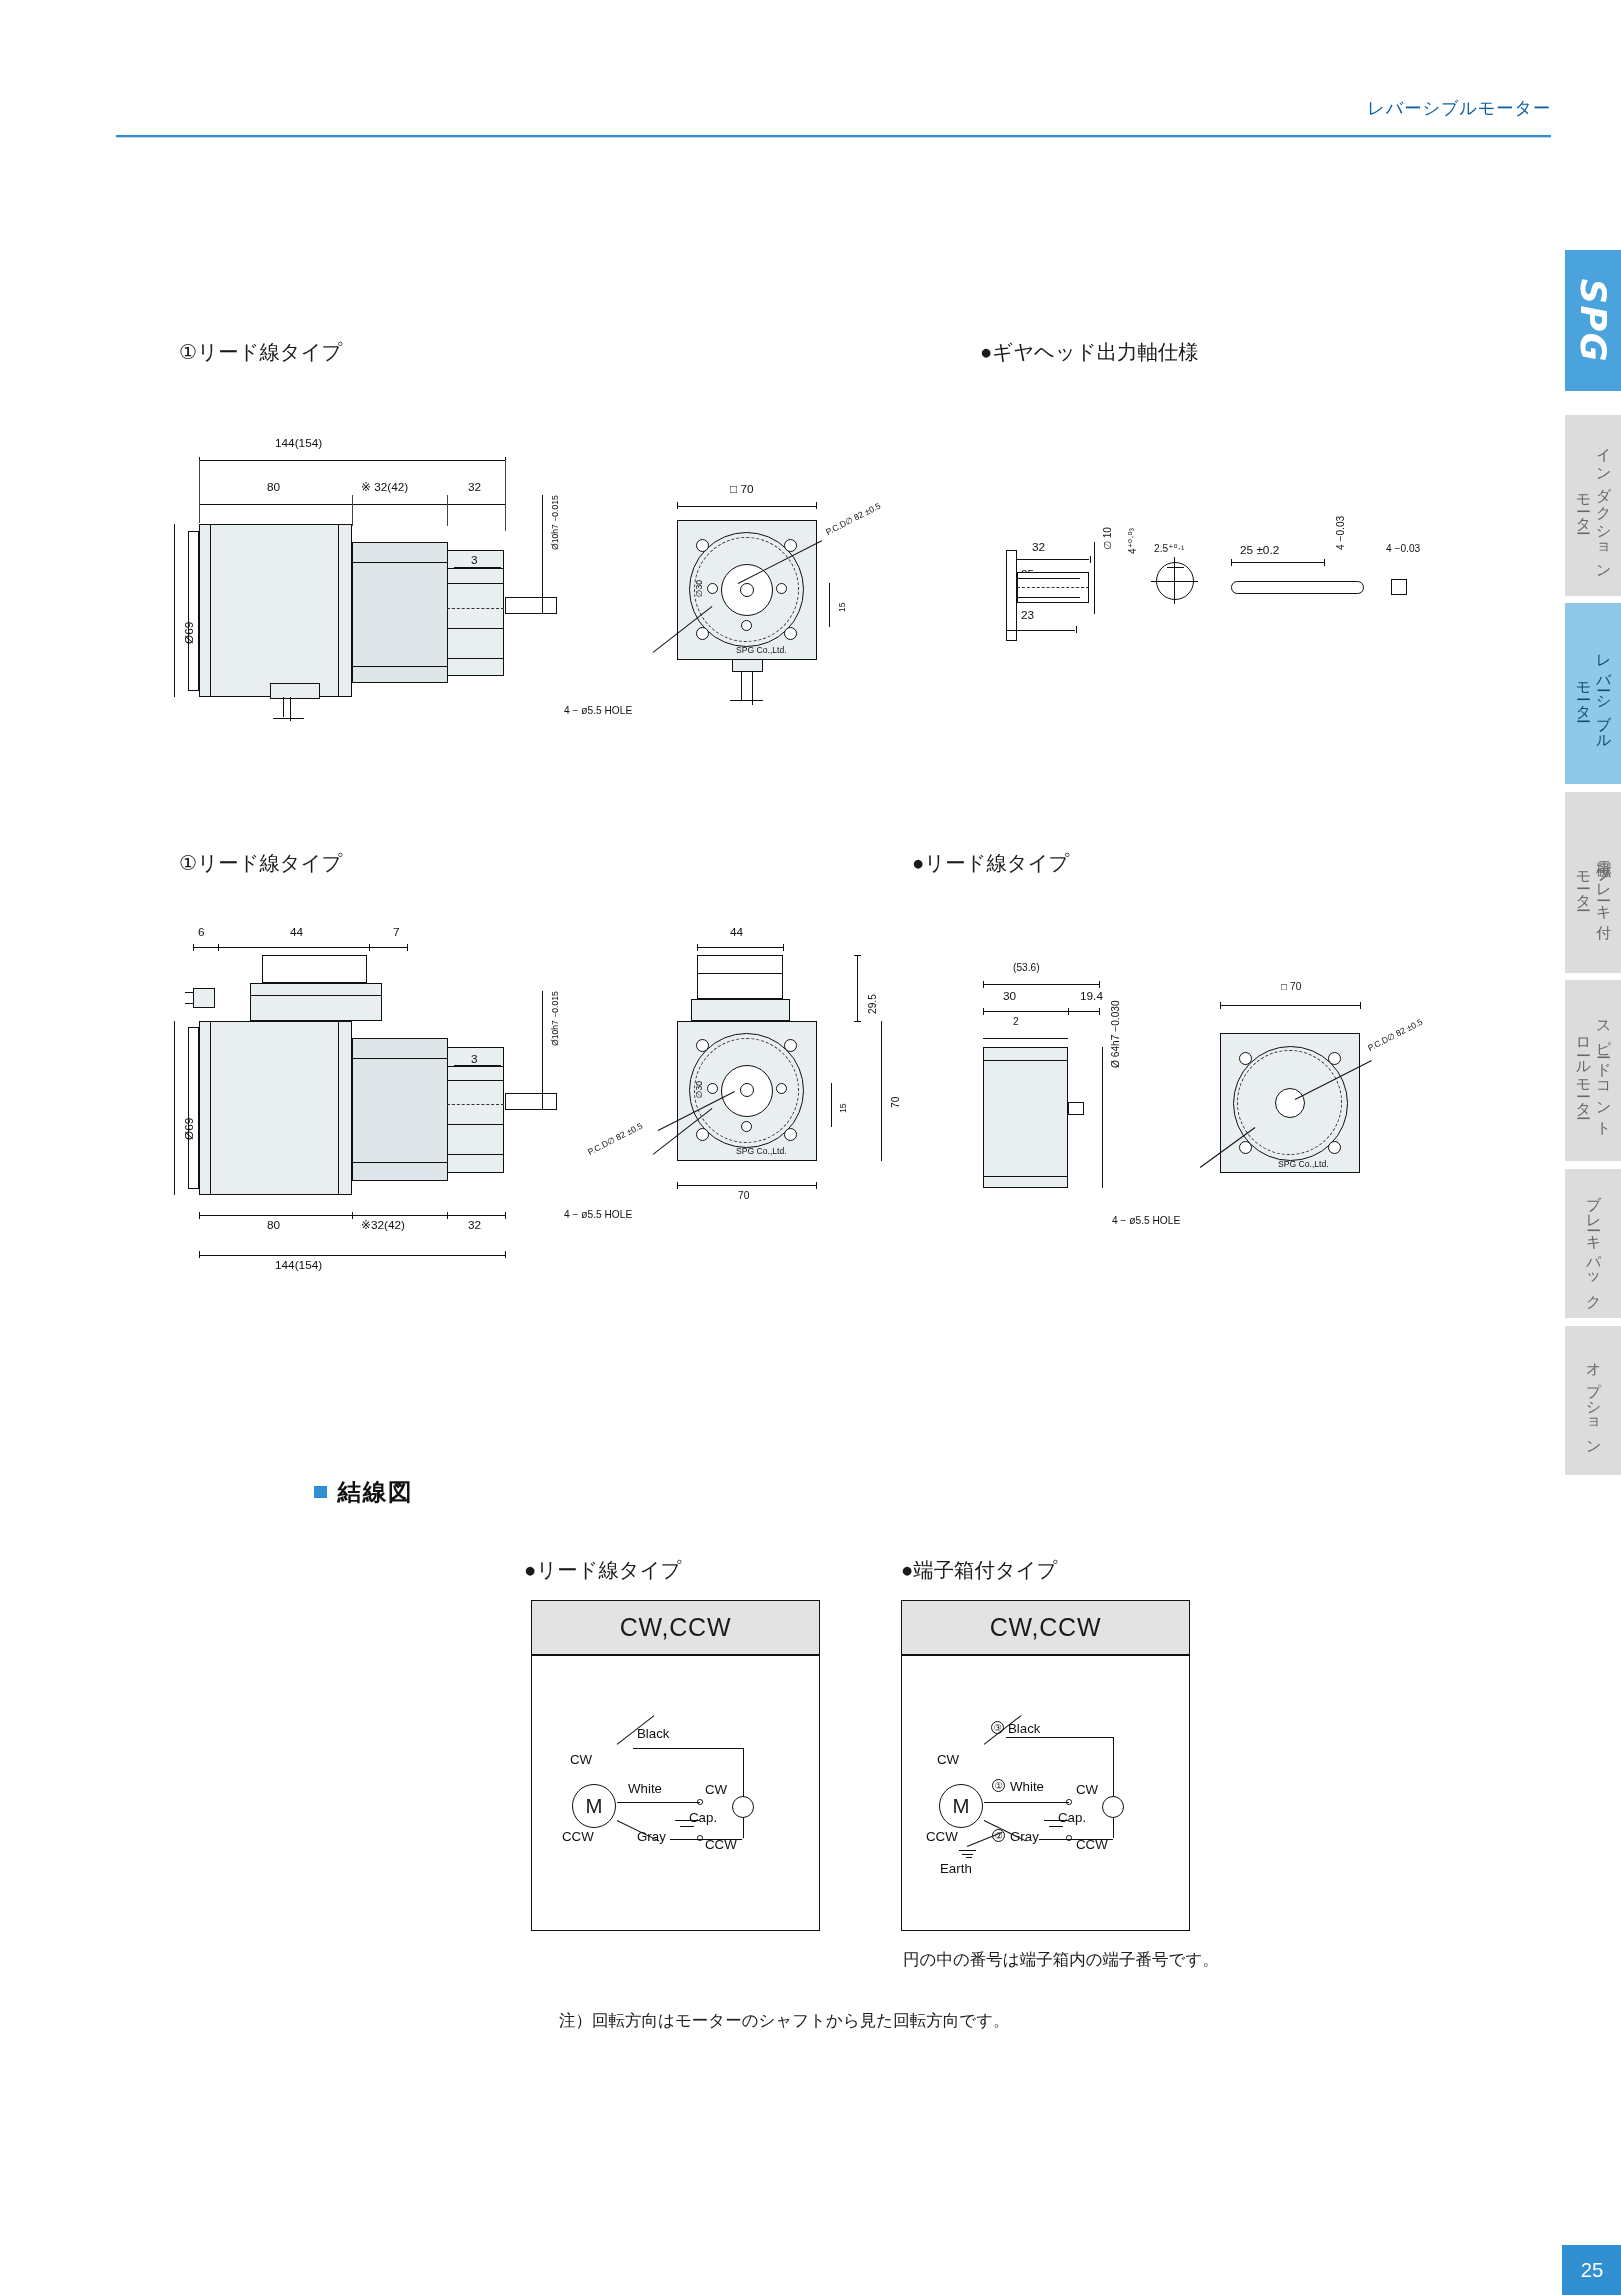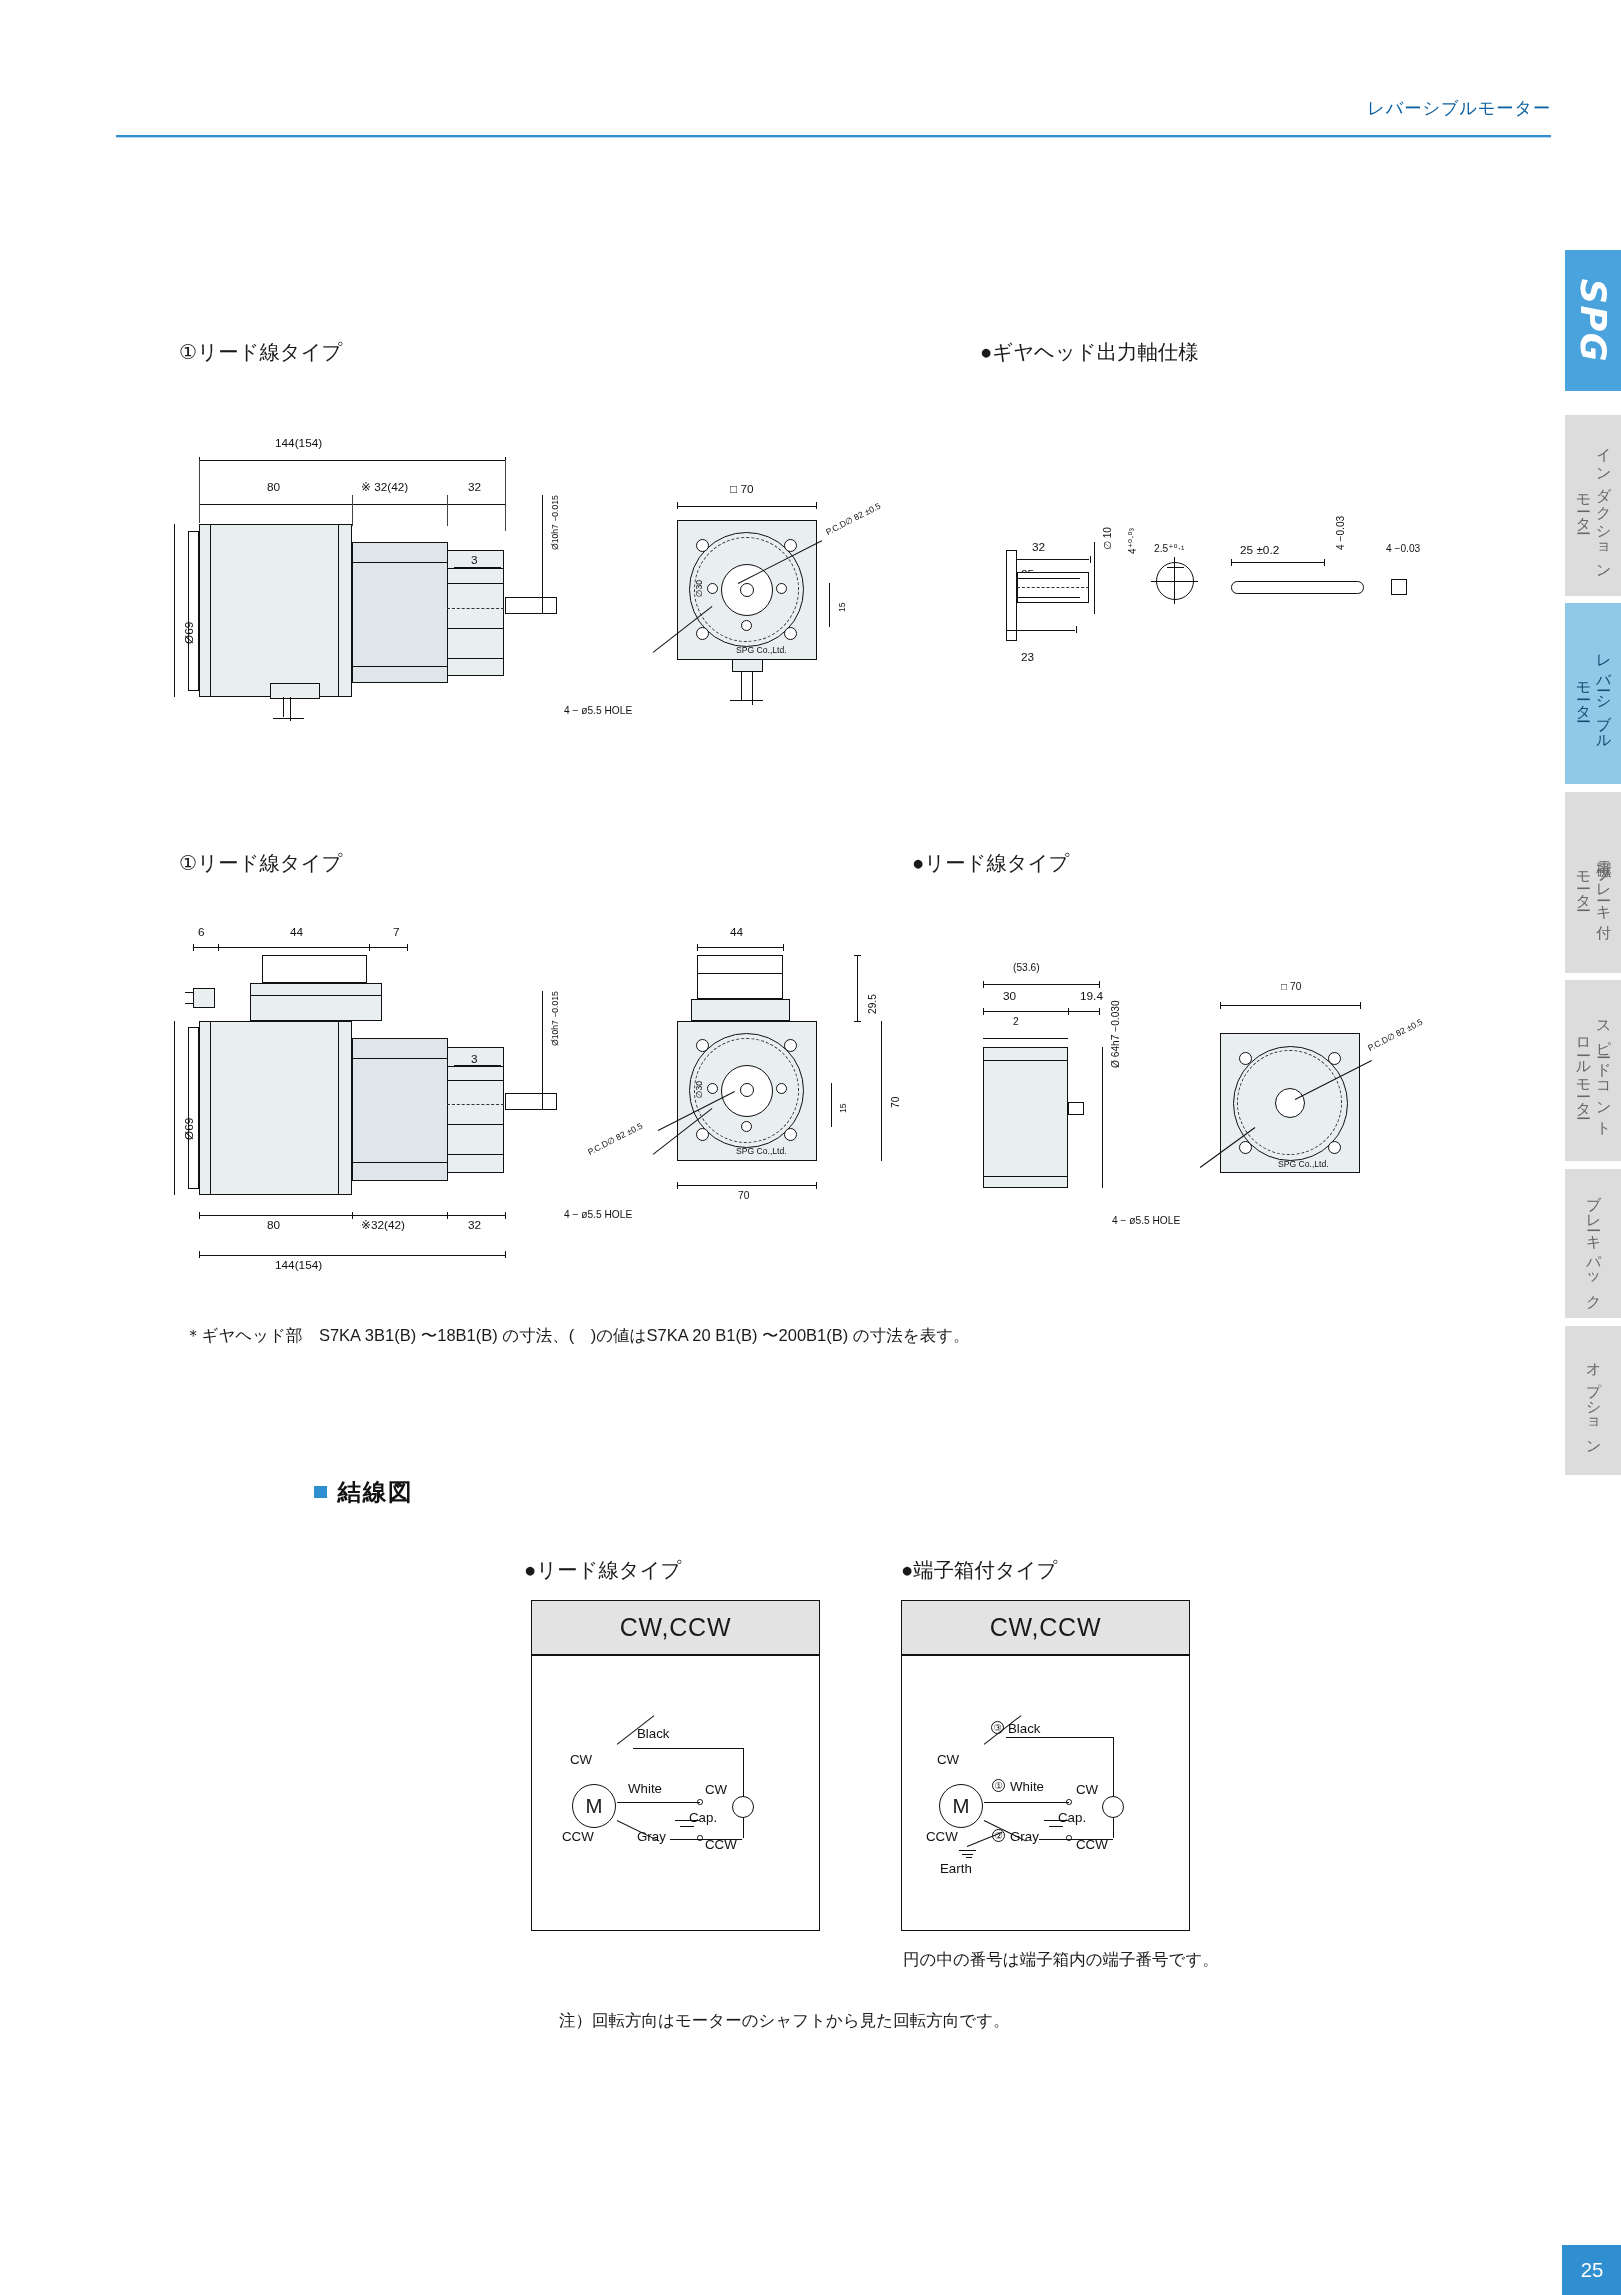--- a/index.html
+++ b/index.html
@@ -204,21 +204,21 @@
     <div class="box fillw" style="left:1006px;top:550px;width:11px;height:91px;"></div>
     <div class="box fillw" style="left:1017px;top:572px;width:72px;height:31px;"></div>
     <div class="dash-h" style="left:1017px;top:587px;width:72px;"></div>
     <div class="ln lnh" style="left:1017px;top:578px;width:63px;"></div>
     <div class="ln lnh" style="left:1017px;top:597px;width:63px;"></div>
 
     <div class="dim s rot90" style="left:1102px;top:550px;">∅ 10</div>
     <div class="ln lnv" style="left:1094px;top:542px;height:72px;"></div>
     <div class="dim s rot90" style="left:1127px;top:554px;">4⁺⁰·⁰³</div>
     <div class="dim s" style="left:1154px;top:543px;">2.5⁺⁰·¹</div>
-    <div class="dim" style="left:1021px;top:650px;">23</div>
+    <div class="dim" style="left:1021px;top:608px;">23</div>
     <div class="ln lnh" style="left:1006px;top:630px;width:69px;"></div>
     <div class="tick" style="left:1006px;top:626px;"></div>
     <div class="tick" style="left:1076px;top:626px;"></div>
 
     <div class="circ fillw" style="left:1156px;top:562px;width:38px;height:38px;"></div>
     <div class="ln lnh" style="left:1151px;top:581px;width:47px;"></div>
     <div class="ln lnv" style="left:1174px;top:557px;height:47px;"></div>
     <div class="ln lnh" style="left:1167px;top:567px;width:17.3px;"></div>
 
     <div class="dim" style="left:1240px;top:543px;">25 ±0.2</div>
@@ -368,21 +368,20 @@
     <div class="circ fillw" style="left:1328px;top:1052px;width:13.3px;height:13.3px;"></div>
     <div class="circ fillw" style="left:1239px;top:1141px;width:13.3px;height:13.3px;"></div>
     <div class="circ fillw" style="left:1328px;top:1141px;width:13.3px;height:13.3px;"></div>
     <div class="dim xs" style="left:1278px;top:1159px;">SPG Co.,Ltd.</div>
     <div class="dim xs rotp" style="left:1366px;top:1044px;transform:rotate(-27deg);">P.C.D∅ 82 ±0.5</div>
     <div class="ln lnh" style="left:1295px;top:1099px;width:86px;transform:rotate(-27deg);transform-origin:left center;"></div>
     <div class="dim s" style="left:1112px;top:1215px;">4 − ø5.5 HOLE</div>
     <div class="ln lnh" style="left:1200px;top:1167px;width:68px;transform:rotate(-36deg);transform-origin:left center;"></div>
   </div>
 
-  <div class="note" style="left:185px;top:1325px;">＊ギヤヘッド部　S7KA 3B1(B) 〜18B1(B) の寸法、(　)の値はS7KA 20 B1(B) 〜200B1(B) の寸法を表す。</div>
 
   <div class="sec" style="left:314px;top:1476px;">
     <div class="sq"></div>
     <div class="txt">結線図</div>
   </div>
 
   <div class="lbl big" style="left:524px;top:1556px;">●リード線タイプ</div>
   <div class="lbl big" style="left:901px;top:1556px;">●端子箱付タイプ</div>
 
   <div>

